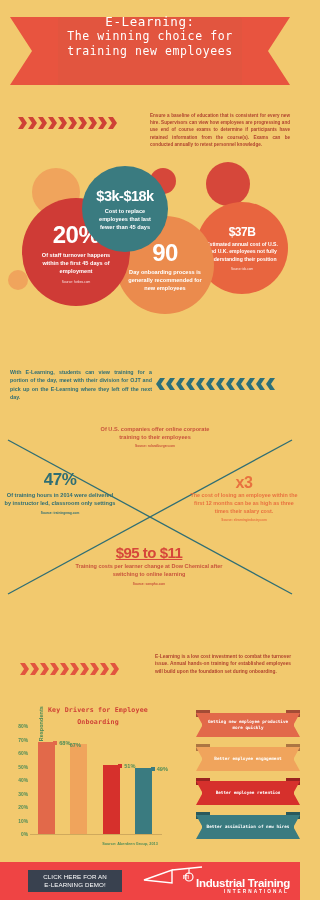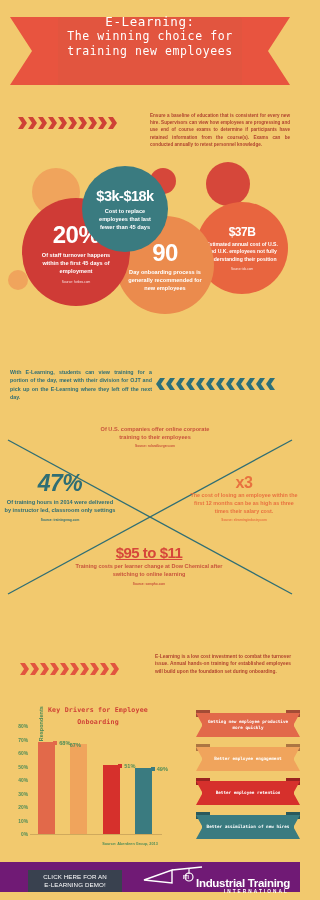--- a/index.html
+++ b/index.html
@@ -79,21 +79,21 @@
   .stat .big{font-weight:700;letter-spacing:-.5px;}
   .stat .sub{font-weight:600;}
   .stat .src{font-weight:600;}
 
   .s77{left:100px;top:12px;width:110px;color:#d6473a;}
   .s77 .big{font-size:19px;}
   .s77 .sub{font-size:5.6px;line-height:8px;color:#c8543c;margin-top:1px;}
   .s77 .src{font-size:3.2px;line-height:4.4px;color:#c8543c;margin-top:3px;}
 
   .s47{left:4px;top:58px;width:112px;color:#2f6e74;}
-  .s47 .big{font-size:23px;font-style:italic;}
+  .s47 .big{font-size:17px;}
   .s47 .sub{font-size:5.6px;line-height:8px;margin-top:1px;}
   .s47 .src{font-size:3.2px;margin-top:4px;}
 
   .sx3{left:190px;top:62px;width:108px;color:#e8723f;}
   .sx3 .big{font-size:16px;}
   .sx3 .sub{font-size:5.4px;line-height:7.8px;color:#e8723f;margin-top:0px;}
   .sx3 .src{font-size:3.1px;color:#e8723f;margin-top:3px;}
 
   .s95{left:74px;top:132px;width:150px;color:#d6473a;}
   .s95 .big{font-size:15px;text-decoration:underline;}
@@ -131,21 +131,21 @@
     display:flex;align-items:center;justify-content:center;text-align:center;
     font-family:"DejaVu Sans Mono", monospace;font-size:4.3px;line-height:6px;color:#fff;font-weight:700;padding:0 4px;}
   .lg-tl,.lg-tr{position:absolute;top:0;width:14px;height:7px;}
   .lg-tl{left:0;}
   .lg-tr{right:0;}
   .lg-wing-l,.lg-wing-r{position:absolute;top:3px;bottom:3px;width:12px;}
   .lg-wing-l{left:0;clip-path:polygon(0 0,100% 0,100% 100%,0 100%,55% 50%);}
   .lg-wing-r{right:0;clip-path:polygon(0 0,100% 0,45% 50%,100% 100%,0 100%);}
 
   
-  .footer{position:absolute;left:0;top:862px;width:300px;height:30px;background:#701a75;}
+  .footer{position:absolute;left:0;top:862px;width:300px;height:38px;background:#ef4444;}
   .cta{position:absolute;left:28px;top:8px;width:94px;height:22px;background:#39414f;
     display:flex;flex-direction:column;align-items:center;justify-content:center;
     color:#fff;font-size:6.2px;line-height:8.5px;letter-spacing:.1px;}
   .logo{position:absolute;right:10px;top:4px;width:152px;height:30px;color:#fff;}
   .logo-name{position:absolute;right:0;top:11px;font-size:11.5px;font-weight:700;letter-spacing:-.3px;}
   .logo-sub{position:absolute;right:1px;top:23px;font-size:4.7px;letter-spacing:2.1px;font-weight:700;}
   .logo-mark{position:absolute;left:4px;top:0;width:66px;height:22px;}
 </style>
 </head>
 <body>

